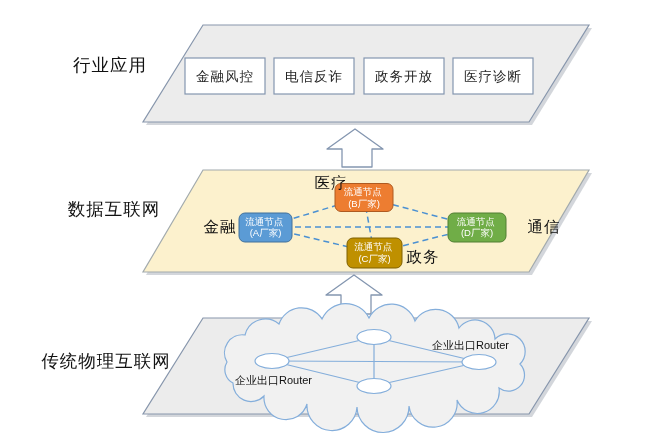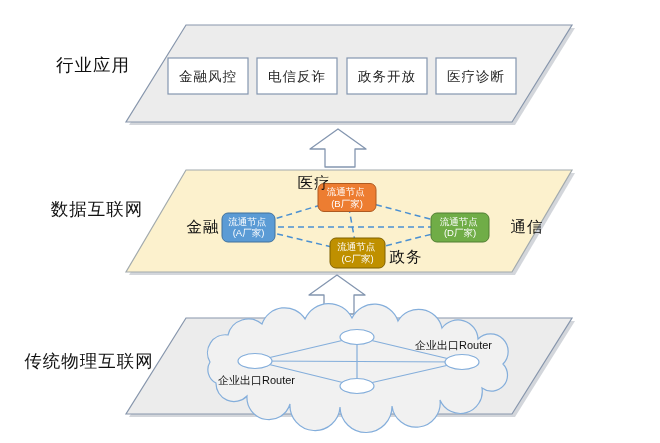--- a/index.html
+++ b/index.html
@@ -1,16 +1,16 @@
 <!DOCTYPE html>
 <html><head>
 <meta charset="utf-8">
 <style>
   html,body{margin:0;padding:0;background:#ffffff;}
-  .stage{width:536px;height:443px;position:relative;font-family:"Liberation Sans",sans-serif;}
+  .stage{width:536px;height:443px;position:relative;font-family:"Liberation Sans",sans-serif;padding-left:17px;}
   svg{display:block;}
   text{font-family:"Liberation Sans",sans-serif;fill:#1a1a1a;}
   .layer-label{font-size:17.5px;letter-spacing:1px;fill:#111111;}
   .app-text{font-size:13.5px;fill:#262626;letter-spacing:1px;}
   .domain-label{font-size:15.5px;fill:#111111;letter-spacing:1px;}
   .node-text{font-size:9.5px;fill:#ffffff;}
   .router-text{font-size:11px;fill:#111111;}
 </style>
 </head>
 <body>

